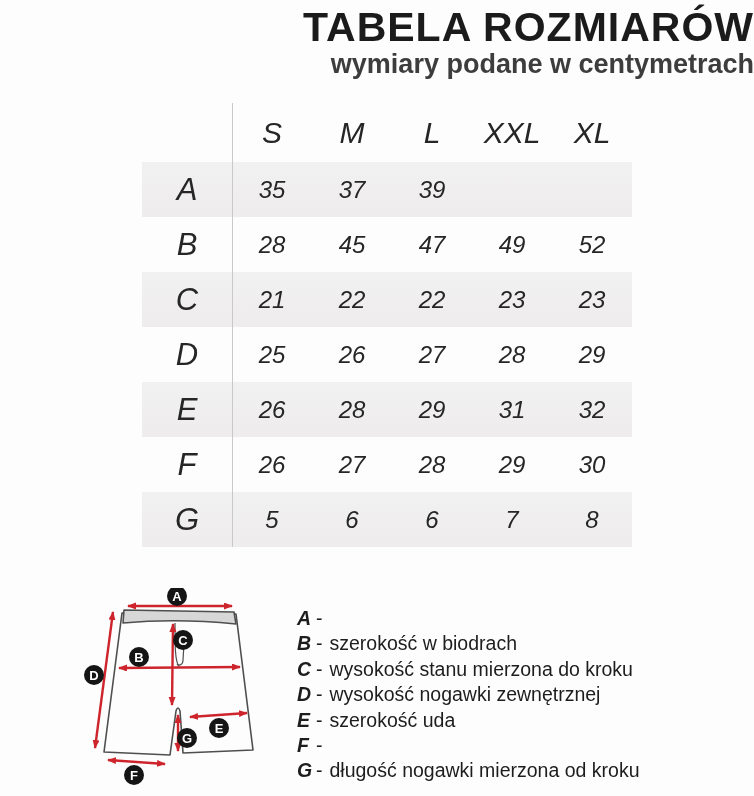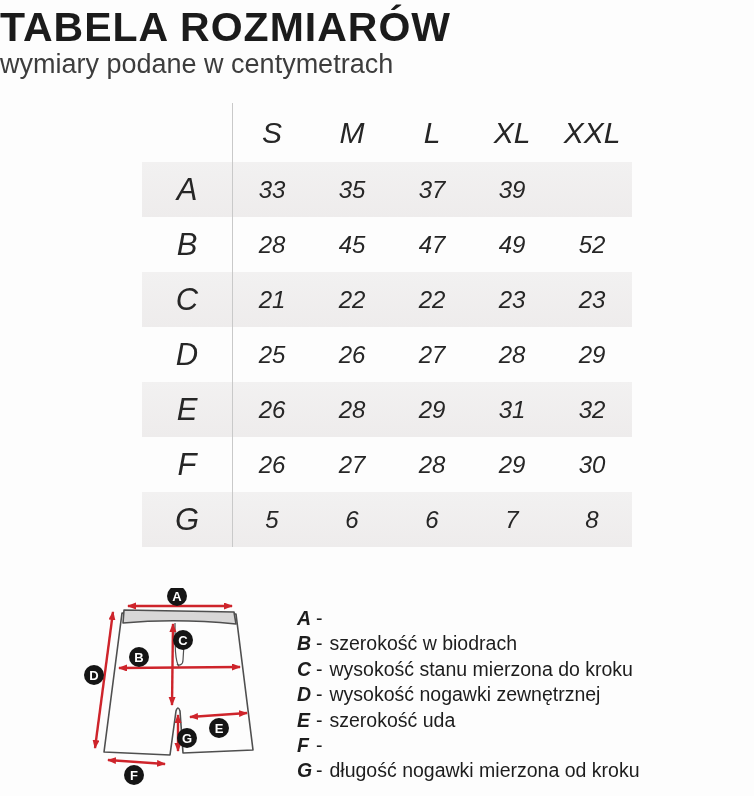--- a/index.html
+++ b/index.html
@@ -2,23 +2,23 @@
 <html><head>
 <meta charset="utf-8">
 <style>
   html,body{margin:0;padding:0}
   body{
     width:754px;height:796px;position:relative;overflow:hidden;
     background:#fdfdfd;color:#222;
     font-family:"Liberation Sans","DejaVu Sans",sans-serif;
   }
   
-  .hdr{position:absolute;top:4px;left:0;width:754px;text-align:left}
+  .hdr{position:absolute;top:4px;left:0;width:754px;text-align:right}
   .title{margin:0;font-size:41px;font-weight:700;letter-spacing:1px;color:#1b1b1b;line-height:46px}
-  .subtitle{font-size:27px;font-weight:400;color:#3d3d3d;line-height:28px}
+  .subtitle{font-size:27px;font-weight:700;color:#3d3d3d;line-height:28px}
 
   
   .size-table{position:absolute;left:142px;top:103px;width:490px}
   .t-divider{position:absolute;left:90px;top:0;width:1px;height:444px;background:#c9c9c9}
   .t-row{display:flex;height:55px}
   .t-row.header{height:59px}
   .t-row.striped{background:linear-gradient(#f2f1f1,#eeecec)}
   .t-cell{width:80px;height:100%;display:flex;align-items:center;justify-content:center;
           font-style:italic;color:#262626}
   .t-label{width:90px;font-size:31px}
@@ -50,27 +50,26 @@
 </div>
 
 <div class="size-table">
   <div class="t-divider"></div>
 
   <div class="t-row header">
     <div class="t-cell t-label"></div>
     <div class="t-cell t-head">S</div>
     <div class="t-cell t-head">M</div>
     <div class="t-cell t-head">L</div>
+    <div class="t-cell t-head">XXL</div>
     <div class="t-cell t-head">XL</div>
-    <div class="t-cell t-head">XXL</div>
   </div>
 
   <div class="t-row striped">
     <div class="t-cell t-label">A</div>
-    <div class="t-cell t-num">33</div>
     <div class="t-cell t-num">35</div>
     <div class="t-cell t-num">37</div>
     <div class="t-cell t-num">39</div>
   </div>
 
   <div class="t-row">
     <div class="t-cell t-label">B</div>
     <div class="t-cell t-num">28</div>
     <div class="t-cell t-num">45</div>
     <div class="t-cell t-num">47</div>

